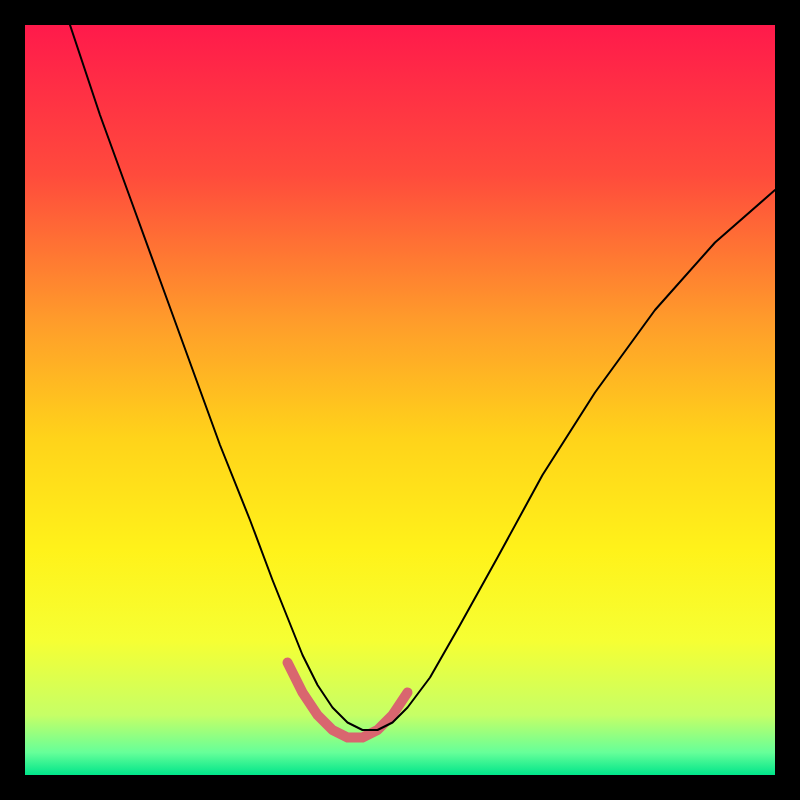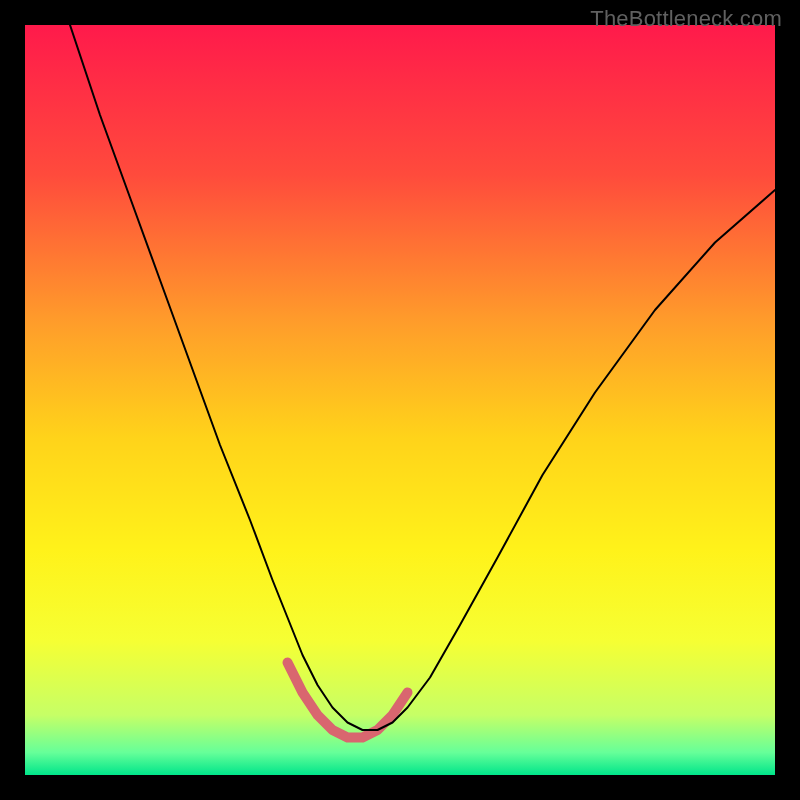--- a/index.html
+++ b/index.html
@@ -38,21 +38,20 @@
     inset: 0;
     width: 100%;
     height: 100%;
     display: block;
   }
 </style>
 </head>
 <body>
 
 <div class="frame">
-  <div class="watermark">TheBottleneck.com</div>
   <div class="plot-area">
     <svg class="gradient-bg" viewBox="0 0 100 100" preserveAspectRatio="none">
       <defs>
         <linearGradient id="bg-grad" x1="0" y1="0" x2="0" y2="1">
             <stop offset="0%" stop-color="#ff1a4b"></stop>
             <stop offset="20%" stop-color="#ff4b3c"></stop>
             <stop offset="40%" stop-color="#ff9e2a"></stop>
             <stop offset="55.00000000000001%" stop-color="#ffd31a"></stop>
             <stop offset="70%" stop-color="#fff21a"></stop>
             <stop offset="82%" stop-color="#f6ff33"></stop>

